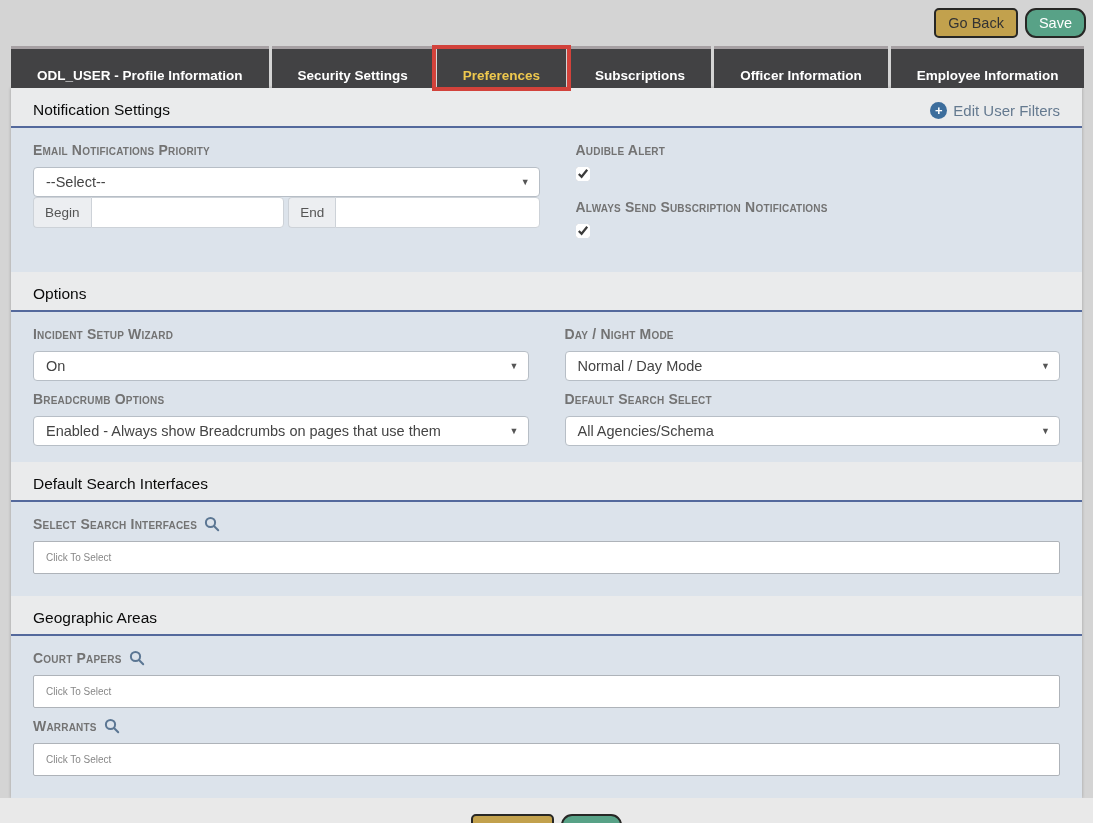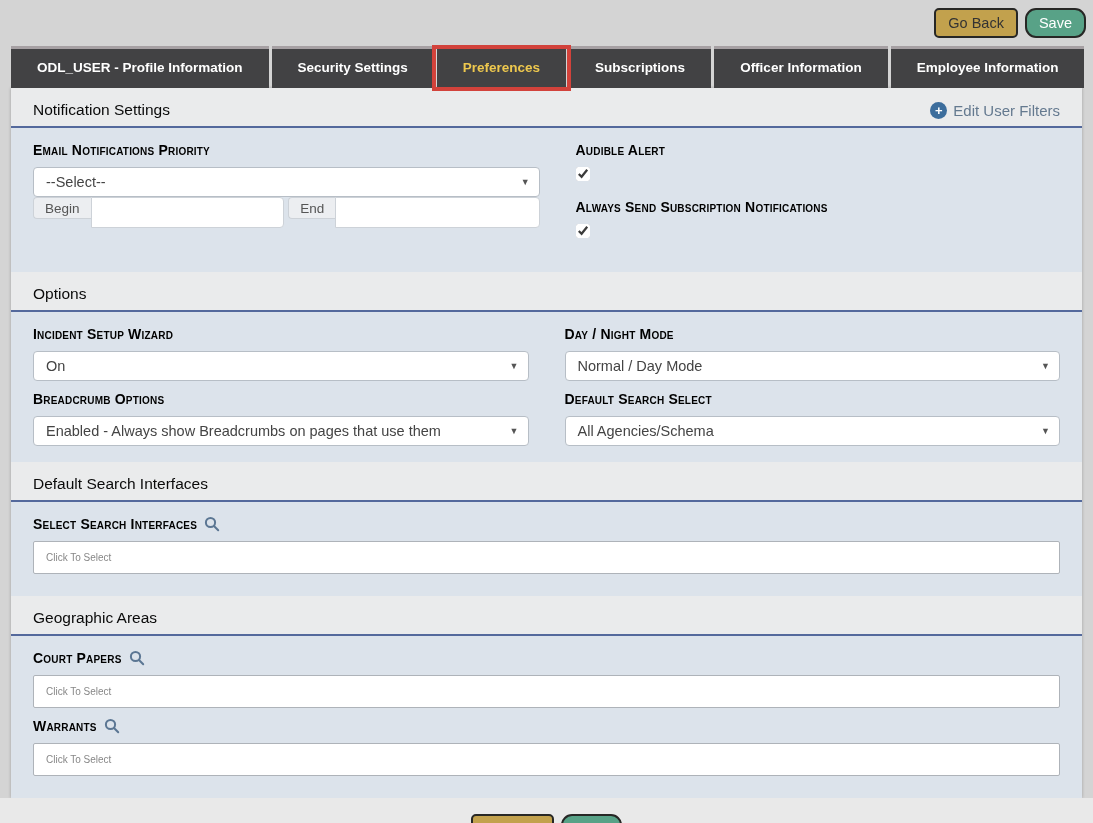--- a/index.html
+++ b/index.html
@@ -39,21 +39,21 @@
     align-items: flex-end;
   }
   .tab {
     background: #424244;
     border-top: 3px solid #a6a0a3;
     color: #fff;
     font-weight: bold;
     font-size: 13.5px;
     height: 42px;
     line-height: 38px;
-    padding: 0 26px;
+    padding: 8px 26px;
     margin-right: 3px;
     white-space: nowrap;
     cursor: pointer;
   }
   .tab.active {
     color: #eec84e;
     border-top-color: #f0c83f;
     position: relative;
   }
   .red-frame {
@@ -111,21 +111,21 @@
   .two-col {
     display: grid;
     grid-template-columns: 1fr 1fr;
     column-gap: 36px;
   }
 
   .field-label {
     font-variant: small-caps;
     font-weight: bold;
     font-size: 14px;
-    color: #000000;
+    color: #737373;
     letter-spacing: 0.2px;
     margin: 10px 0 9px;
     display: flex;
     align-items: center;
     gap: 7px;
   }
   .search-icon svg { display: block; }
 
   .select-box {
     height: 30px;
@@ -154,21 +154,21 @@
   .addon {
     background: #eceef1;
     border: 1px solid #cdd2d8;
     border-right: 0;
     border-radius: 4px 0 0 4px;
     padding: 0 11px;
     font-size: 13.5px;
     color: #555;
     display: flex;
     align-items: center;
-    height: 22px;
+    height: 31px;
     white-space: nowrap;
   }
   .input-group input {
     flex: 1;
     min-width: 0;
     height: 31px;
     border: 1px solid #cdd2d8;
     border-radius: 0 4px 4px 0;
     padding: 0 8px;
     font-family: "Liberation Sans", sans-serif;

